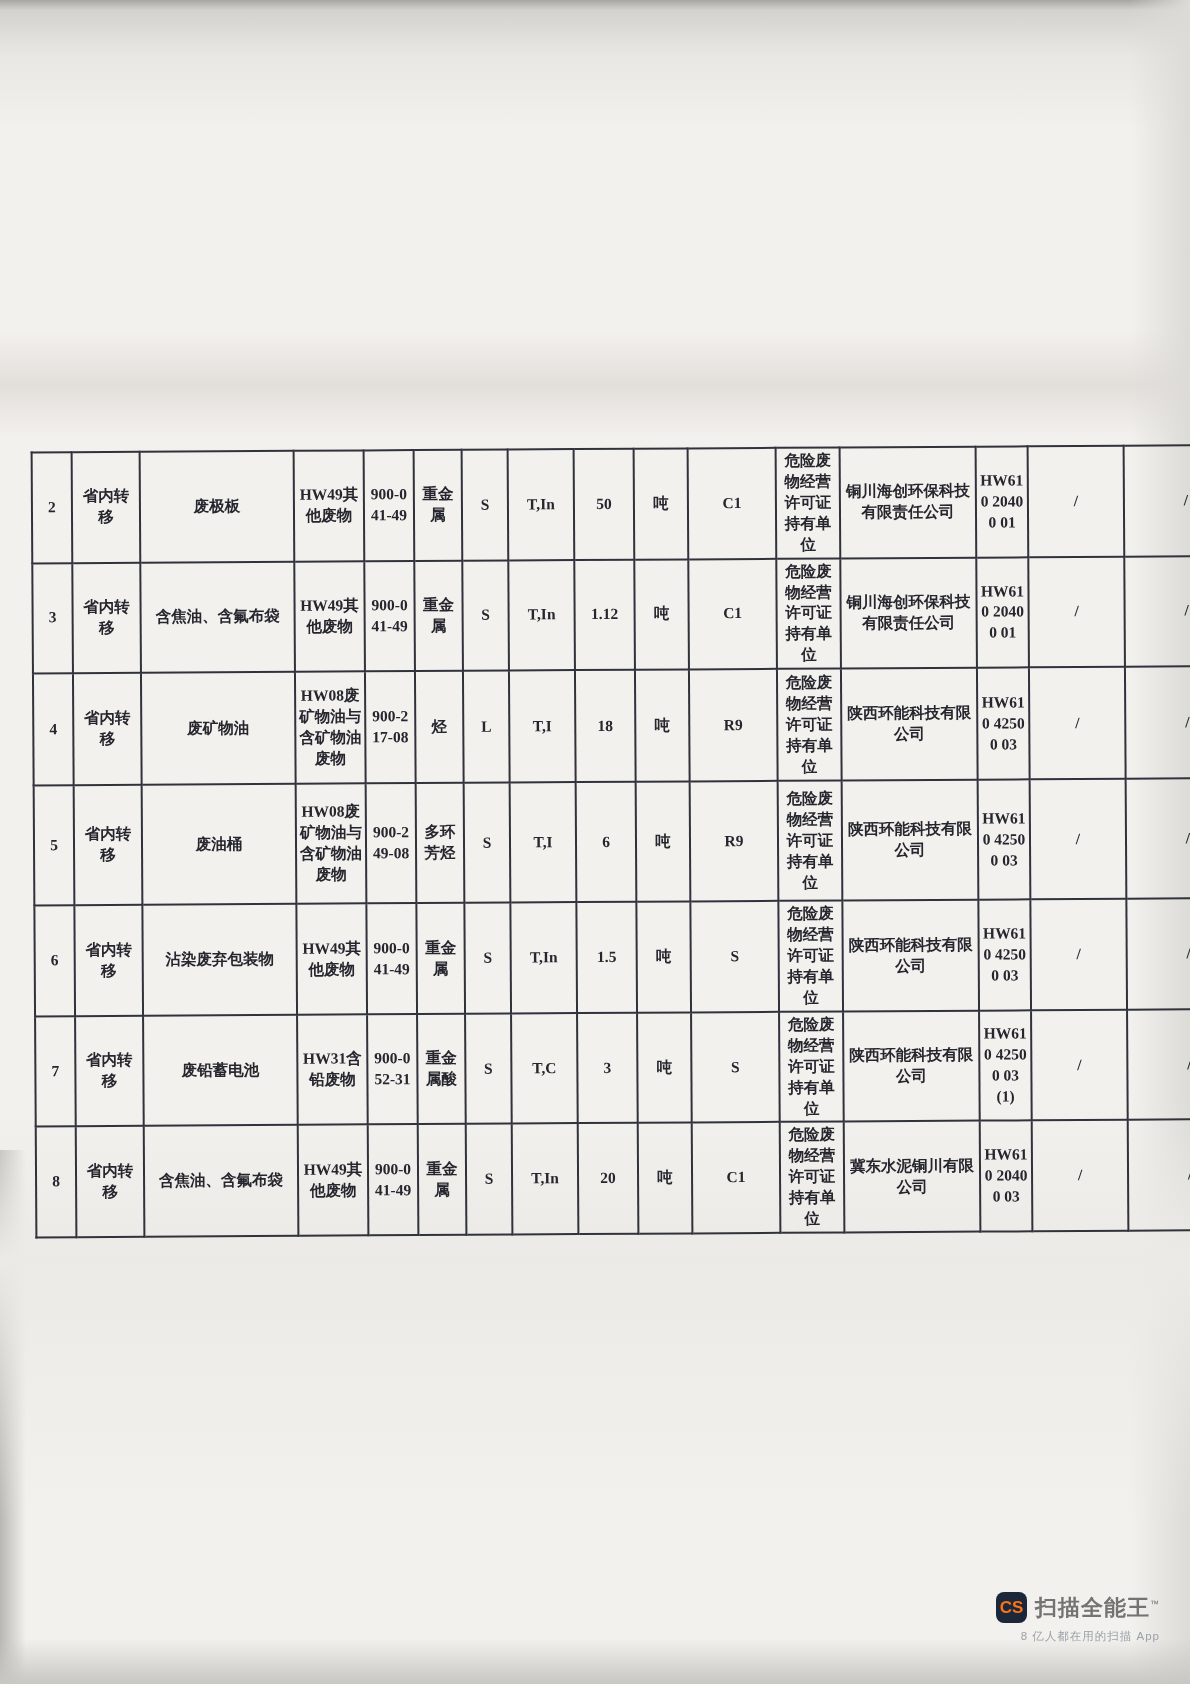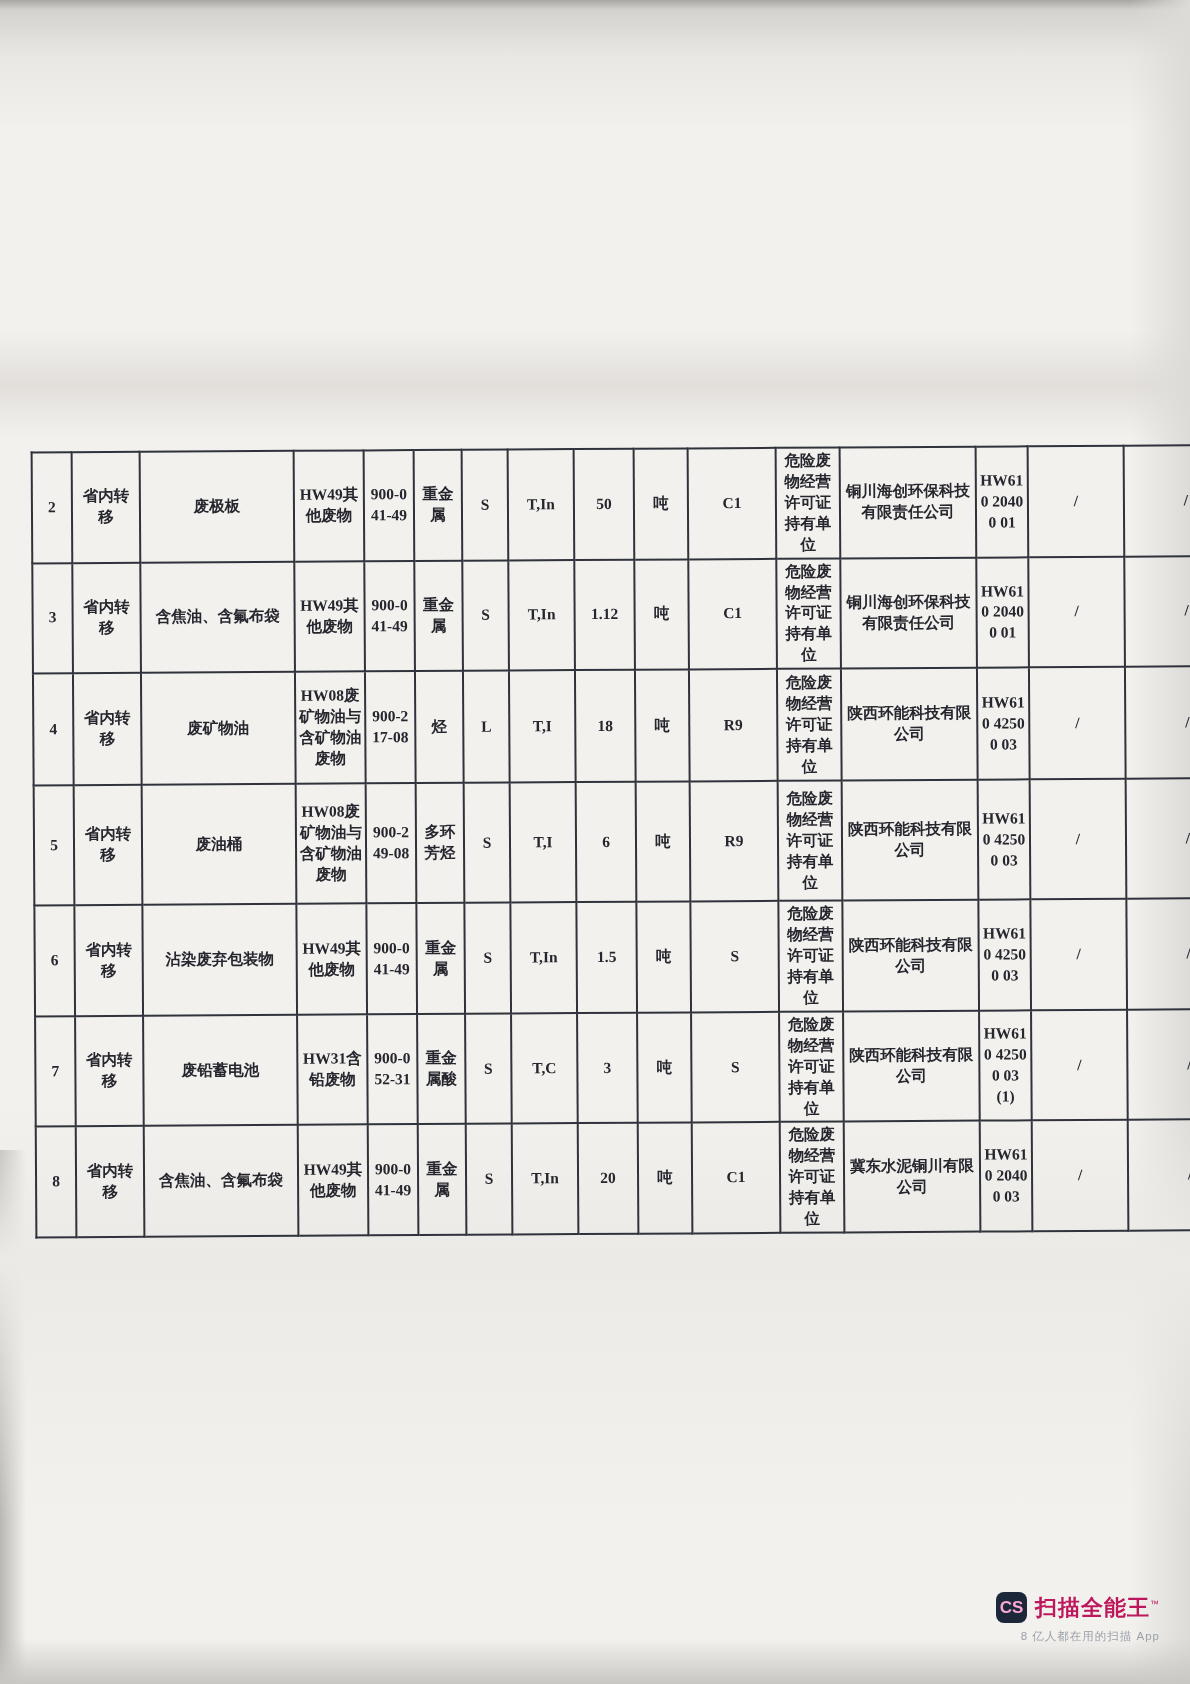--- a/index.html
+++ b/index.html
@@ -78,24 +78,24 @@
 
   
   .watermark{
     position:absolute;right:30px;bottom:40px;
     display:flex;flex-direction:column;align-items:flex-end;
     font-family:"Liberation Sans","DejaVu Sans",sans-serif;
   }
   .wm-row{display:flex;align-items:center;gap:8px;}
   .wm-logo{
     width:31px;height:31px;border-radius:8px;background:#1c2739;
-    color:#f9a8d4;font-weight:700;font-size:17px;
+    color:#f97316;font-weight:700;font-size:17px;
     display:flex;align-items:center;justify-content:center;
   }
-  .wm-brand{font-size:22px;font-weight:700;color:#be185d;letter-spacing:1px;}
+  .wm-brand{font-size:22px;font-weight:700;color:#737373;letter-spacing:1px;}
   .wm-brand sup{font-size:9px;font-weight:400;}
   .wm-tagline{margin-top:6px;font-size:11.5px;color:#9aa0a8;letter-spacing:1px;}
 </style>
 </head>
 <body>
 
 <div class="shade shade-top"></div>
 <div class="shade shade-crease"></div>
 <div class="shade shade-right"></div>
 <div class="shade shade-left"></div>

